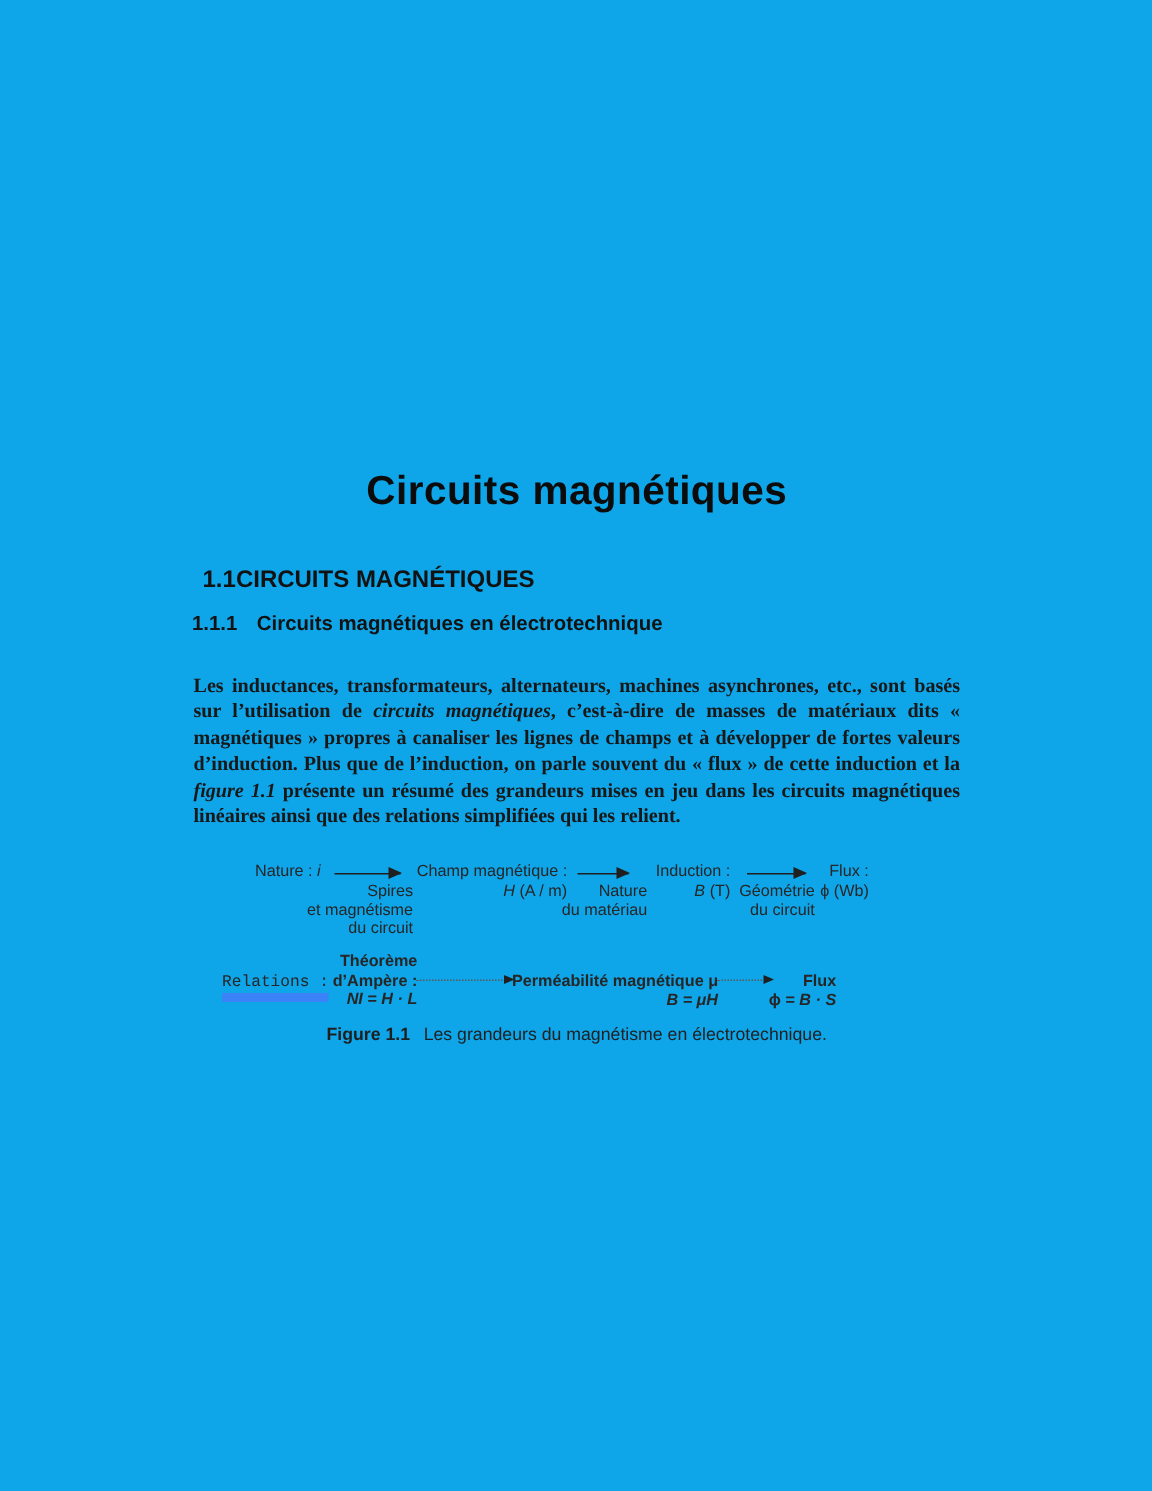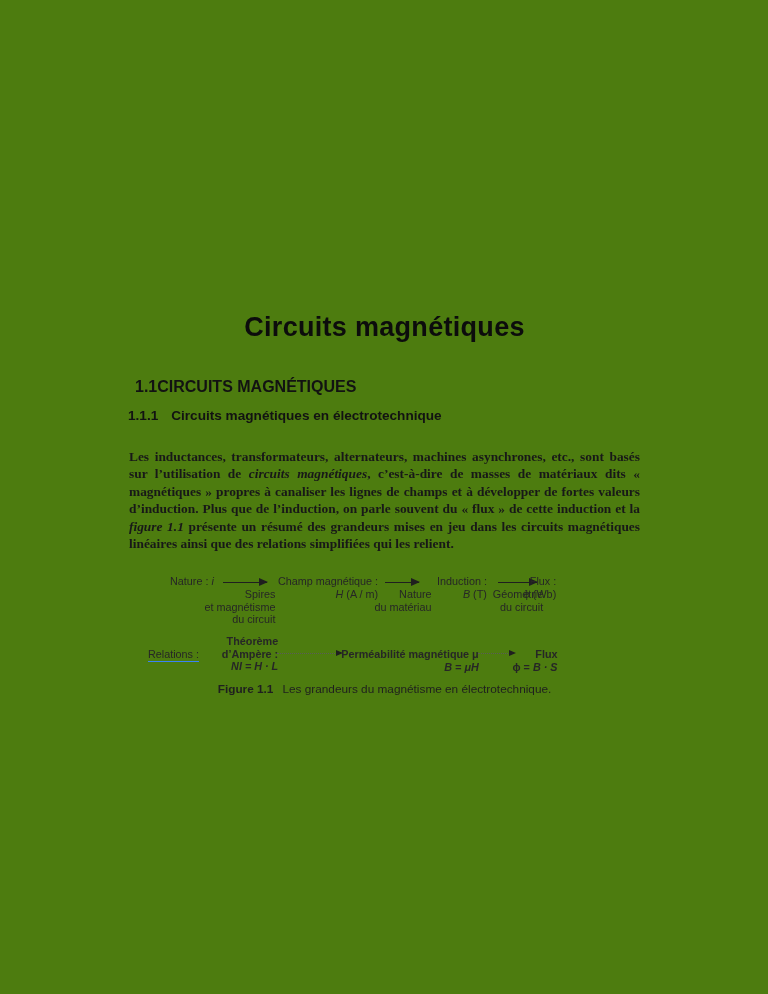--- a/index.html
+++ b/index.html
@@ -1,17 +1,17 @@
 <!DOCTYPE html>
 <html><head>
 <meta charset="utf-8">
 <style>
   html,body { margin:0; padding:0; background:#ffffff; }
   .page {
-    position:relative; width:768px; height:994px; background:#4d7c0f;
+    position:relative; width:768px; height:994px; background:#0ea5e9;
     font-family:"Liberation Sans", sans-serif; color:#1d1d1d; overflow:hidden;
   }
   .title {
     position:absolute; left:129px; top:312px; width:511px; margin:0;
     text-align:center; font-size:27px; font-weight:bold; letter-spacing:0.3px;
     color:#0c0c0c;
   }
   .sec {
     position:absolute; left:135px; top:378px; font-size:16px; font-weight:bold;
     color:#121212; white-space:nowrap;
@@ -43,21 +43,21 @@
   .arrow { position:absolute; height:0; border-top:1.2px solid #1f1f1f; }
   .arrow:after {
     content:""; position:absolute; right:-1px; top:-5.1px; width:0; height:0;
     border-left:9px solid #1f1f1f; border-top:4.5px solid transparent; border-bottom:4.5px solid transparent;
   }
   .dotarrow { position:absolute; height:0; border-top:1.6px dotted #5a5a5a; }
   .dotarrow:after {
     content:""; position:absolute; right:-8px; top:-4.4px; width:0; height:0;
     border-left:7.5px solid #1f1f1f; border-top:3.6px solid transparent; border-bottom:3.6px solid transparent;
   }
-  .underlined { border-bottom:1px solid #3b82f6; padding-bottom:1px; }
+  .underlined { border-bottom:6px solid #3b82f6; padding-bottom:1px;font-family:Liberation Mono, monospace; }
 
   .caption {
     position:absolute; left:129px; top:682px; width:511px; text-align:center;
     font-size:11.8px; color:#1f1f1f;
   }
   .caption .cap-label { font-weight:bold; margin-right:9px; }
 </style>
 </head>
 <body>
 
@@ -104,21 +104,21 @@
       <span class="fl"><i class="it">B</i> <span>(T)</span></span>
     </span>
 
     <span class="arrow" style="left:369px;top:9px;width:39px"></span>
 
     <span class="fb" style="left:389px;top:15px">
       <span class="fl">Géométrie</span>
       <span class="fl">du circuit</span>
     </span>
 
-    <span class="fb" style="left:411px;top:2px">
+    <span class="fb" style="left:434px;top:2px">
       <span class="fl">Flux :</span>
       <span class="fl"><span>ϕ</span> <span>(Wb)</span></span>
     </span>
 
     <span class="fbl" style="left:19px;top:75px"><span class="underlined">Relations :</span></span>
 
     <span class="fb" style="left:121px;top:62px">
       <span class="fl b">Théorème</span>
       <span class="fl b">d’Ampère :</span>
       <span class="fl bi">NI = H · L</span>

